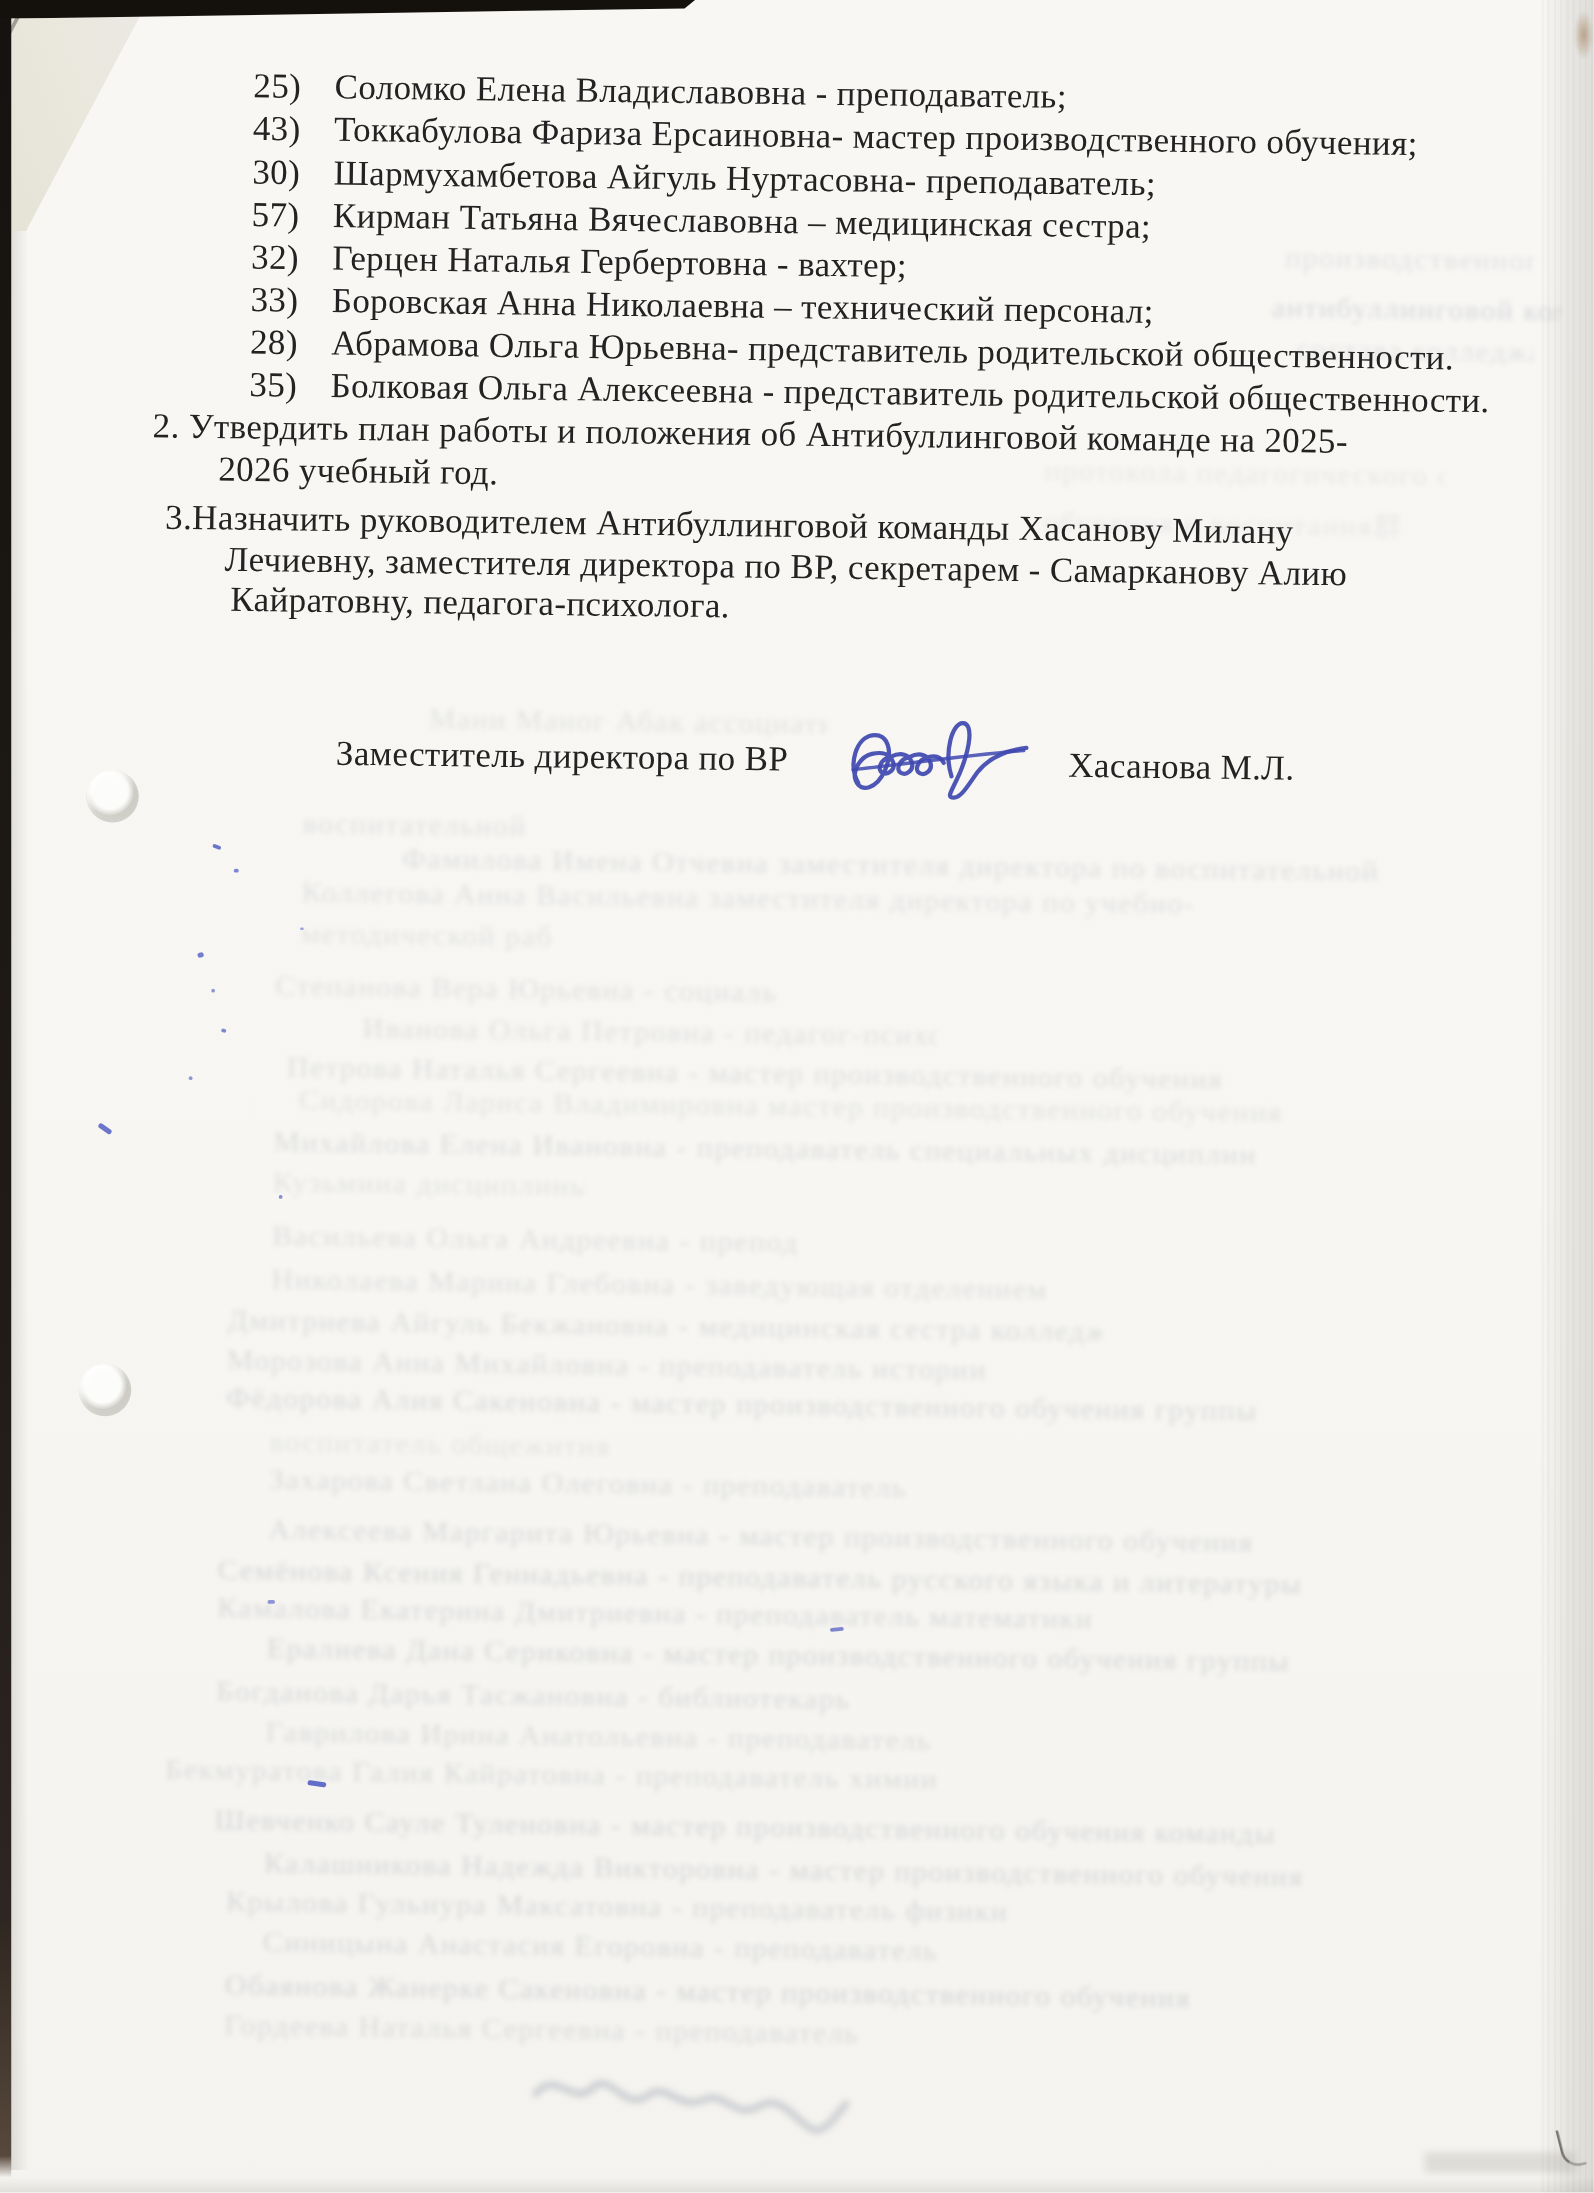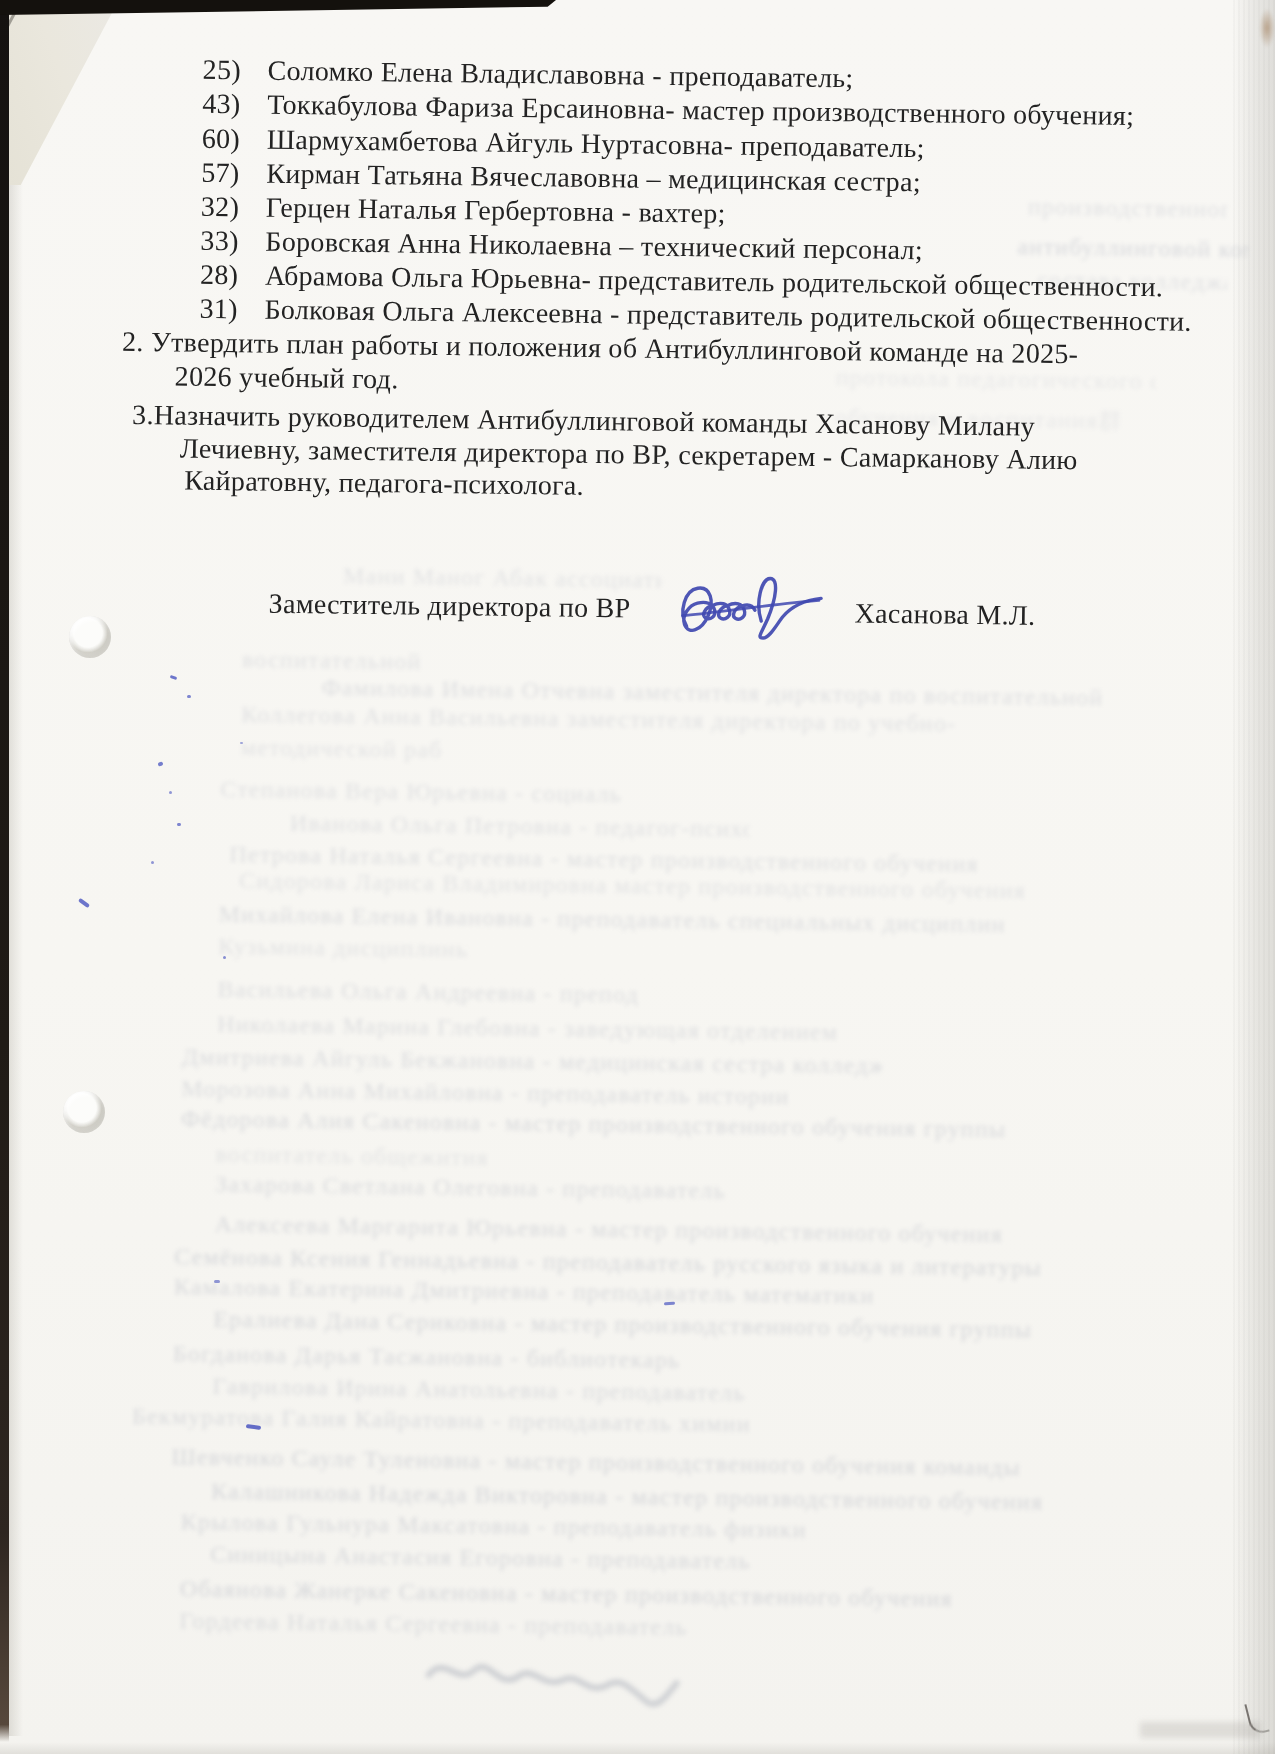--- a/index.html
+++ b/index.html
@@ -133,26 +133,26 @@
         <div class="bleed-line" style="top: 1559px; left: 60px; width: 700px; opacity: 0.25;">Гордеева Наталья Сергеевна - преподаватель</div>
         <div class="bleed-line" style="top: 134px; left: 890px; width: 200px; opacity: 0.22;">производственного</div>
         <div class="bleed-line" style="top: 174px; left: 880px; width: 230px; opacity: 0.3;">антибуллинговой команды</div>
         <div class="bleed-line" style="top: 207px; left: 900px; width: 190px; opacity: 0.22;">состава колледжа</div>
         <div class="bleed-line" style="top: 307px; left: 700px; width: 320px; opacity: 0.15;">протокола педагогического совета</div>
         <div class="bleed-line" style="top: 344px; left: 700px; width: 290px; opacity: 0.15;">обучения и воспитания群</div>
       </div>
 
     <div class="row" style="left:63px;top:4px"><span class="num">25)</span><span>Соломко Елена Владиславовна - преподаватель;</span></div>
     <div class="row" style="left:63px;top:38px"><span class="num">43)</span><span>Токкабулова Фариза Ерсаиновна- мастер производственного обучения;</span></div>
-    <div class="row" style="left:63px;top:73px"><span class="num">60)</span><span>Шармухамбетова Айгуль Нуртасовна- преподаватель;</span></div>
+    <div class="row" style="left:63px;top:73px"><span class="num">30)</span><span>Шармухамбетова Айгуль Нуртасовна- преподаватель;</span></div>
     <div class="row" style="left:63px;top:107px"><span class="num">57)</span><span>Кирман Татьяна Вячеславовна – медицинская сестра;</span></div>
     <div class="row" style="left:63px;top:141px"><span class="num">32)</span><span>Герцен  Наталья Гербертовна - вахтер;</span></div>
     <div class="row" style="left:63px;top:175px"><span class="num">33)</span><span>Боровская Анна Николаевна – технический персонал;</span></div>
     <div class="row" style="left:63px;top:209px"><span class="num">28)</span><span>Абрамова Ольга Юрьевна- представитель родительской общественности.</span></div>
-    <div class="row" style="left:63px;top:243px"><span class="num">31)</span><span>Болковая Ольга Алексеевна - представитель родительской общественности.</span></div>
+    <div class="row" style="left:63px;top:243px"><span class="num">35)</span><span>Болковая Ольга Алексеевна - представитель родительской общественности.</span></div>
 
     <div class="para" style="left:-14px;top:277px">2. Утвердить план работы и  положения об Антибуллинговой команде на 2025-</div>
     <div class="para" style="left:39px;top:311px">2026 учебный год.</div>
     <div class="para" style="left:-3px;top:350px">3.Назначить руководителем Антибуллинговой команды Хасанову Милану</div>
     <div class="para" style="left:45px;top:383px">Лечиевну, заместителя директора по ВР, секретарем - Самарканову Алию</div>
     <div class="para" style="left:50px;top:415px">Кайратовну, педагога-психолога.</div>
 
     <span class="sig-title" style="left:136px;top:538px">Заместитель директора по ВР</span>
 
     <svg class="sig-svg" width="150" height="66" viewBox="0 0 140 62" fill="none">

